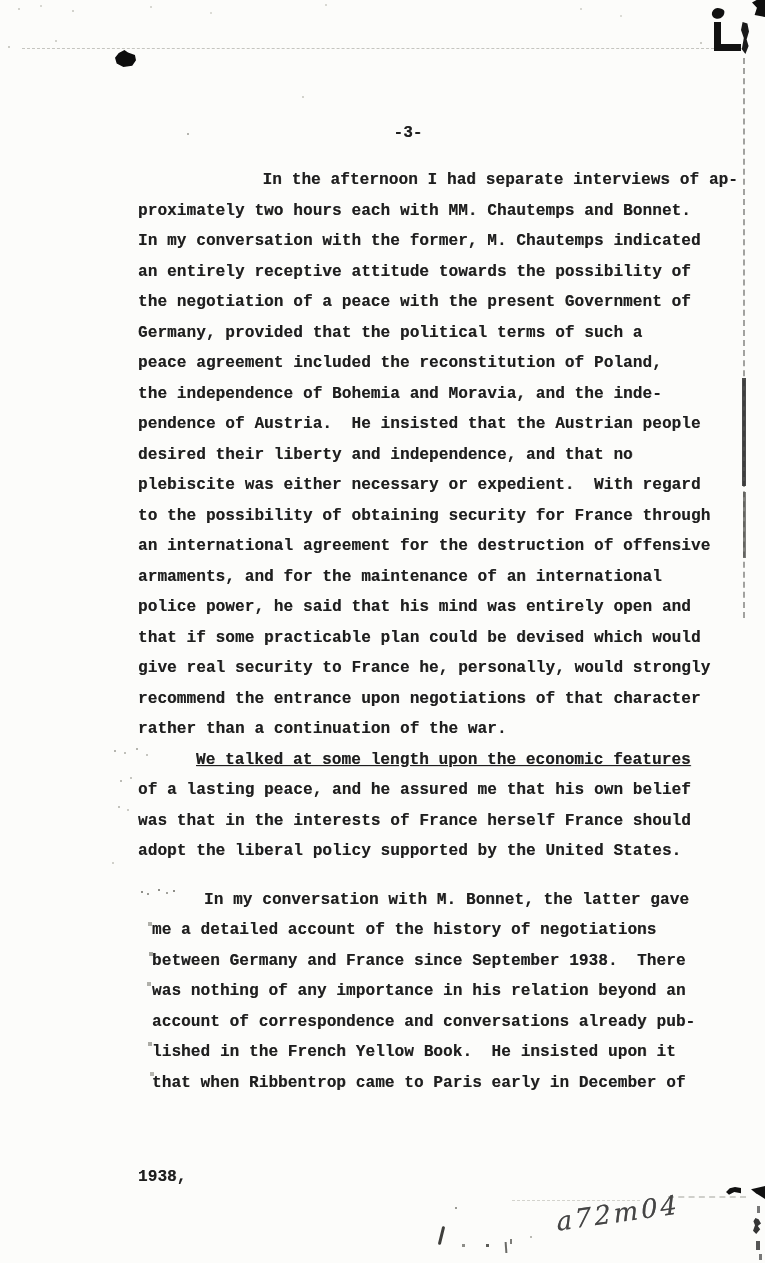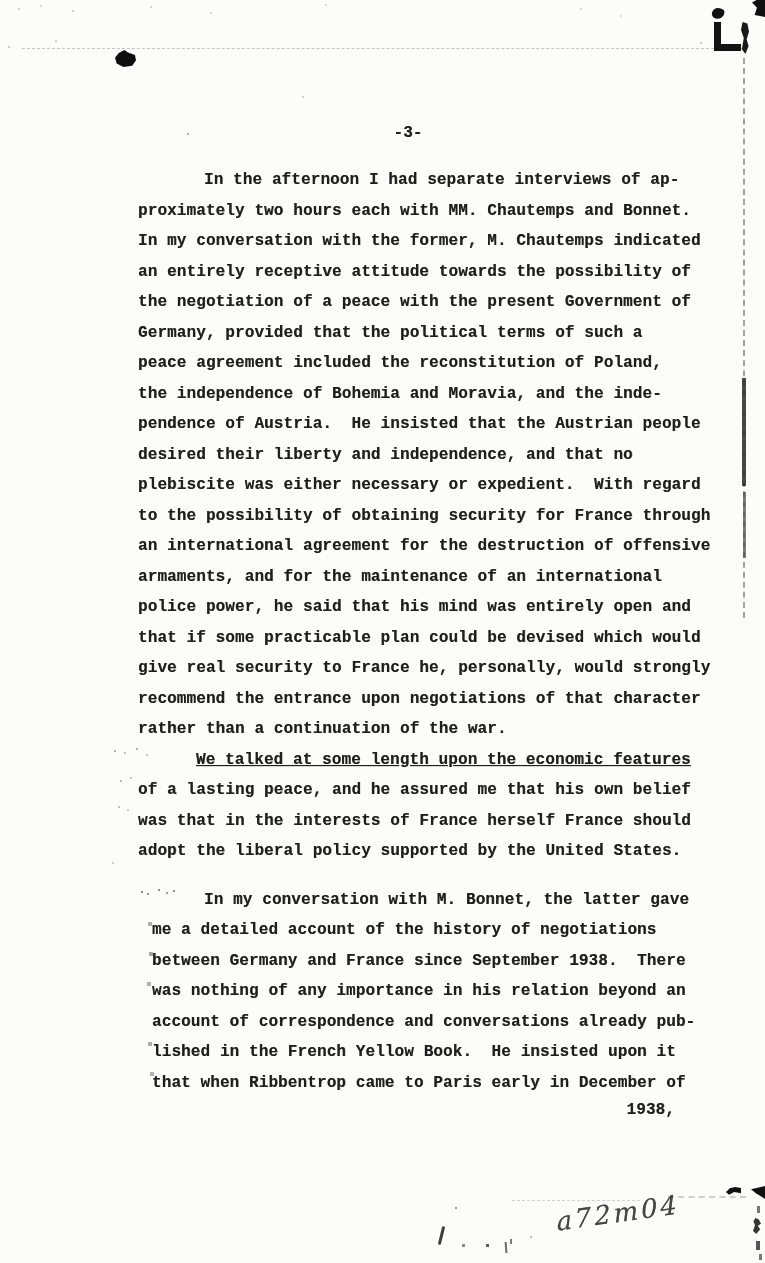--- a/index.html
+++ b/index.html
@@ -26,29 +26,29 @@
     top: 118px; left: 138px; width: 540px;
     line-height: 30.5px;
     text-align: center;
   }
   .text-body {
     position: absolute;
     top: 165px; left: 138px; width: 600px;
   }
   .paragraph { position: relative; }
   .line { height: 30.5px; line-height: 30.5px; }
-  .para-1 .line:first-child { padding-left: 66px; }
+  .para-1 .line:first-child { padding-left: 66px; text-align: right; }
   .para-2 .line:first-child { padding-left: 58px; text-decoration: underline; }
   .para-3 { margin-top: 18px; margin-left: 14px; }
   .para-3 .line:first-child { padding-left: 52px; }
   .catchword {
     position: absolute;
-    top: 1095px; left: 138px; width: 537px;
+    top: 1162px; left: 138px; width: 537px;
     line-height: 30.5px;
-    text-align: right;
+    text-align: left;
   }
   
   .annotation {
     position: absolute;
     left: 556px; top: 1198px;
     font-family: "DejaVu Serif", serif;
     font-style: italic;
     font-size: 26px;
     color: #454545;
     letter-spacing: 3px;

